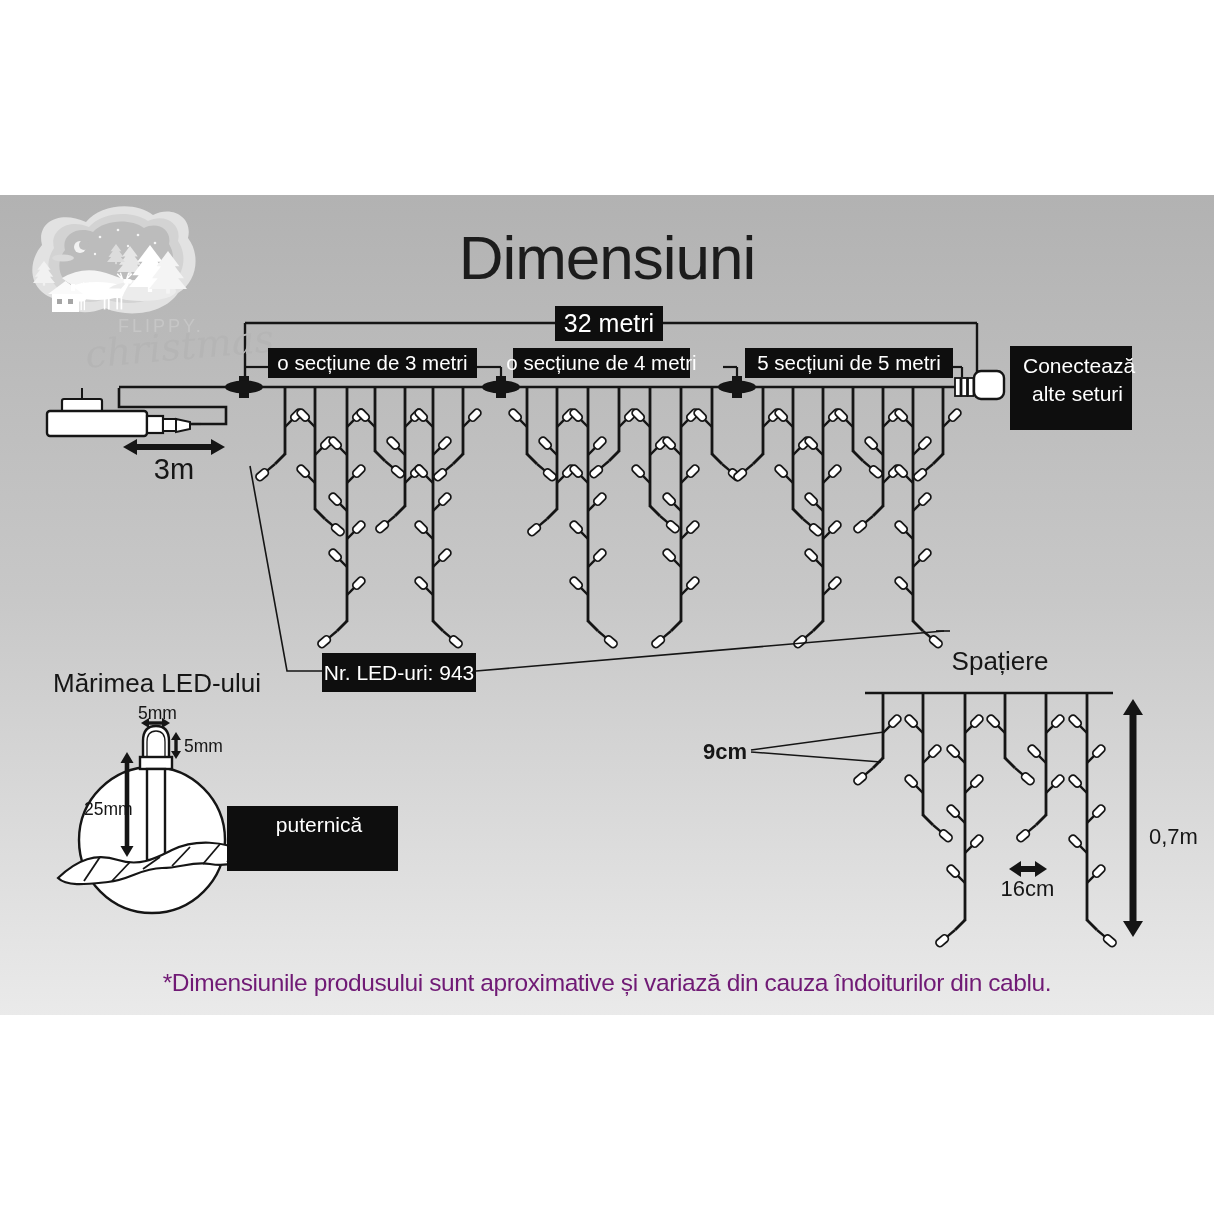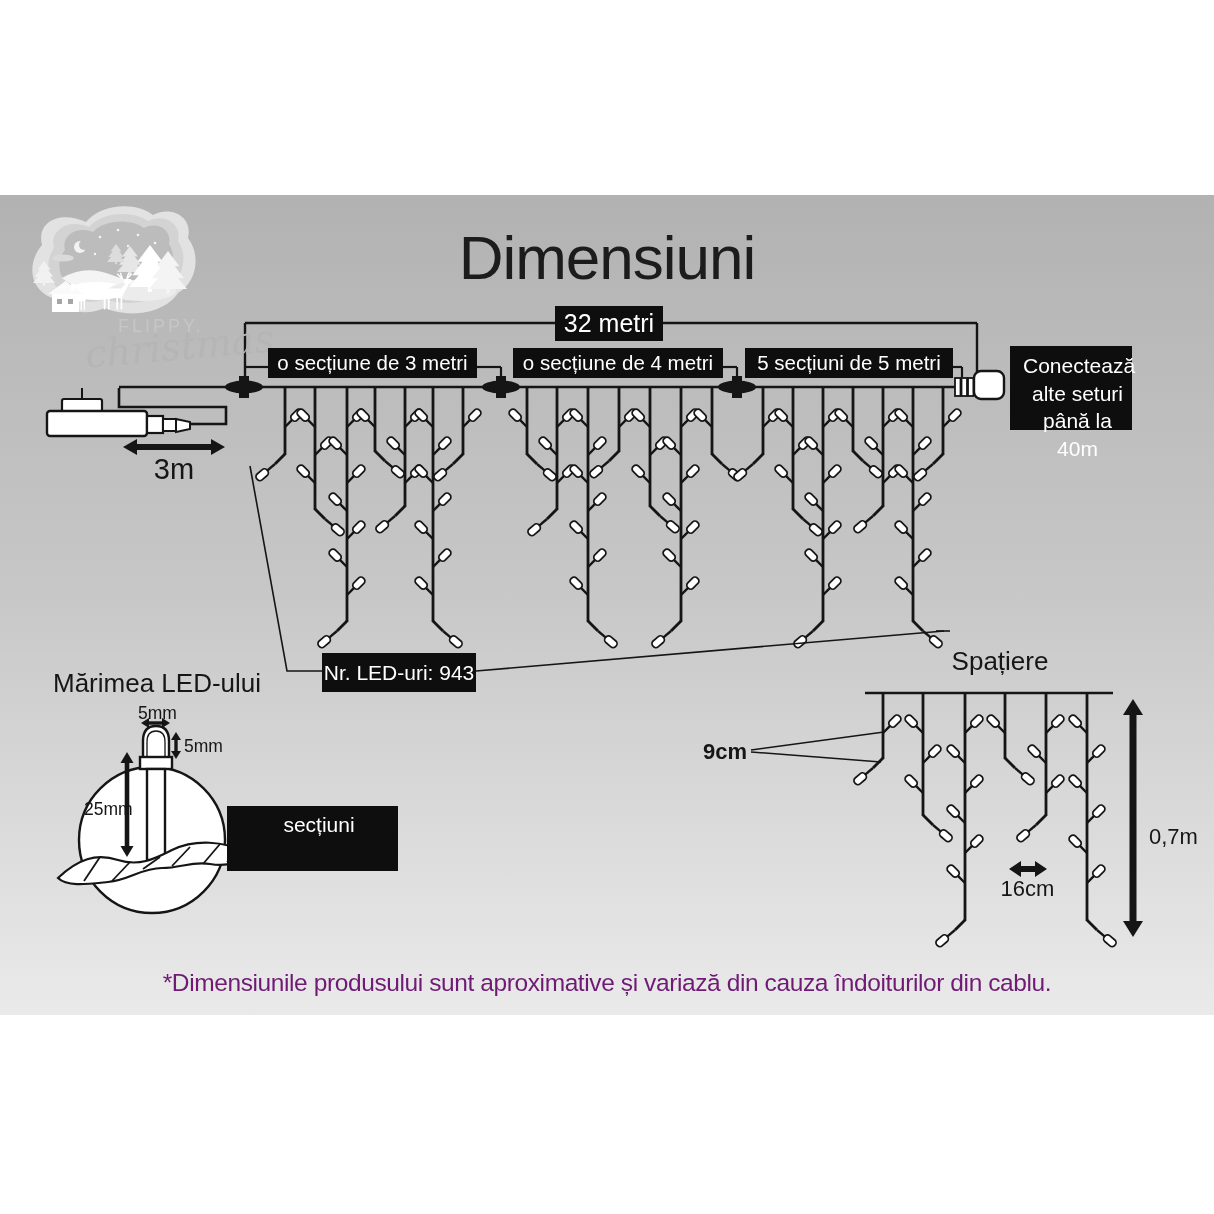--- a/index.html
+++ b/index.html
@@ -11,21 +11,21 @@
   .lbl{position:absolute;color:#161616;white-space:nowrap;}
   .bb{position:absolute;background:#0e0e0e;color:#ffffff;display:flex;align-items:center;
       justify-content:center;white-space:nowrap;text-align:center;}
   #title{left:0;right:0;top:222px;text-align:center;font-size:62px;letter-spacing:-1px;color:#1c1c1c;}
   #flippy{left:118px;top:316px;width:84px;text-align:center;font-size:18px;letter-spacing:3px;color:#c6c6c6;}
   #xmas{left:85px;top:326px;width:156px;text-align:center;font-size:38px;color:#b5b5b5;
         font-family:"DejaVu Serif",serif;font-style:italic;transform:rotate(-5deg);}
   #box32{left:555px;top:306px;width:108px;height:35px;font-size:25px;}
   .sec{top:348px;height:30px;font-size:20.5px;}
   #sec1{left:268px;width:209px;}
-  #sec2{left:513px;width:210px;}
+  #sec2{left:513px;width:177px;}
   #sec3{left:745px;width:208px;}
   #connect{left:1010px;top:346px;width:122px;height:84px;font-size:21px;line-height:27.5px;
            justify-content:flex-start;align-items:flex-start;padding:6px 0 0 13px;box-sizing:border-box;
            display:block;white-space:normal;}
   #lead3m{left:123px;top:453px;width:102px;text-align:center;font-size:29px;}
   #nrled{left:322px;top:653px;width:154px;height:39px;font-size:21px;}
   #marimea{left:53px;top:668px;font-size:26px;}
   #w5{left:138px;top:703px;font-size:17.5px;}
   #h5{left:184px;top:736px;font-size:17.5px;}
   #l25{left:84px;top:799px;font-size:17.5px;}
@@ -801,32 +801,31 @@
 <div class="lbl" id="xmas">christmas</div>
 
 <div class="bb" id="box32">32 metri</div>
 <div class="bb sec" id="sec1">o secțiune de 3 metri</div>
 <div class="bb sec" id="sec2">o secțiune de 4 metri</div>
 <div class="bb sec" id="sec3">5 secțiuni de 5 metri</div>
 
 <div class="bb" id="connect">
   <div>Conectează</div>
   <div>alte seturi</div>
-  <div>până la 40m</div>
 </div>
 
 <div class="lbl" id="lead3m">3m</div>
 <div class="bb" id="nrled">Nr. LED-uri: 943</div>
 
 <div class="lbl" id="marimea">Mărimea LED-ului</div>
 <div class="lbl" id="w5">5mm</div>
 <div class="lbl" id="h5">5mm</div>
 <div class="lbl" id="l25">25mm</div>
 <div class="bb" id="callout">
-  <div>secțiuni</div>
+  <div>puternică</div>
 </div>
 
 <div class="lbl" id="spatiere">Spațiere</div>
 <div class="lbl" id="g9">9cm</div>
 <div class="lbl" id="g16">16cm</div>
 <div class="lbl" id="h07">0,7m</div>
 
 <div class="lbl" id="footnote">*Dimensiunile produsului sunt aproximative și variază din cauza îndoiturilor din cablu.</div>
 
 </body></html>

